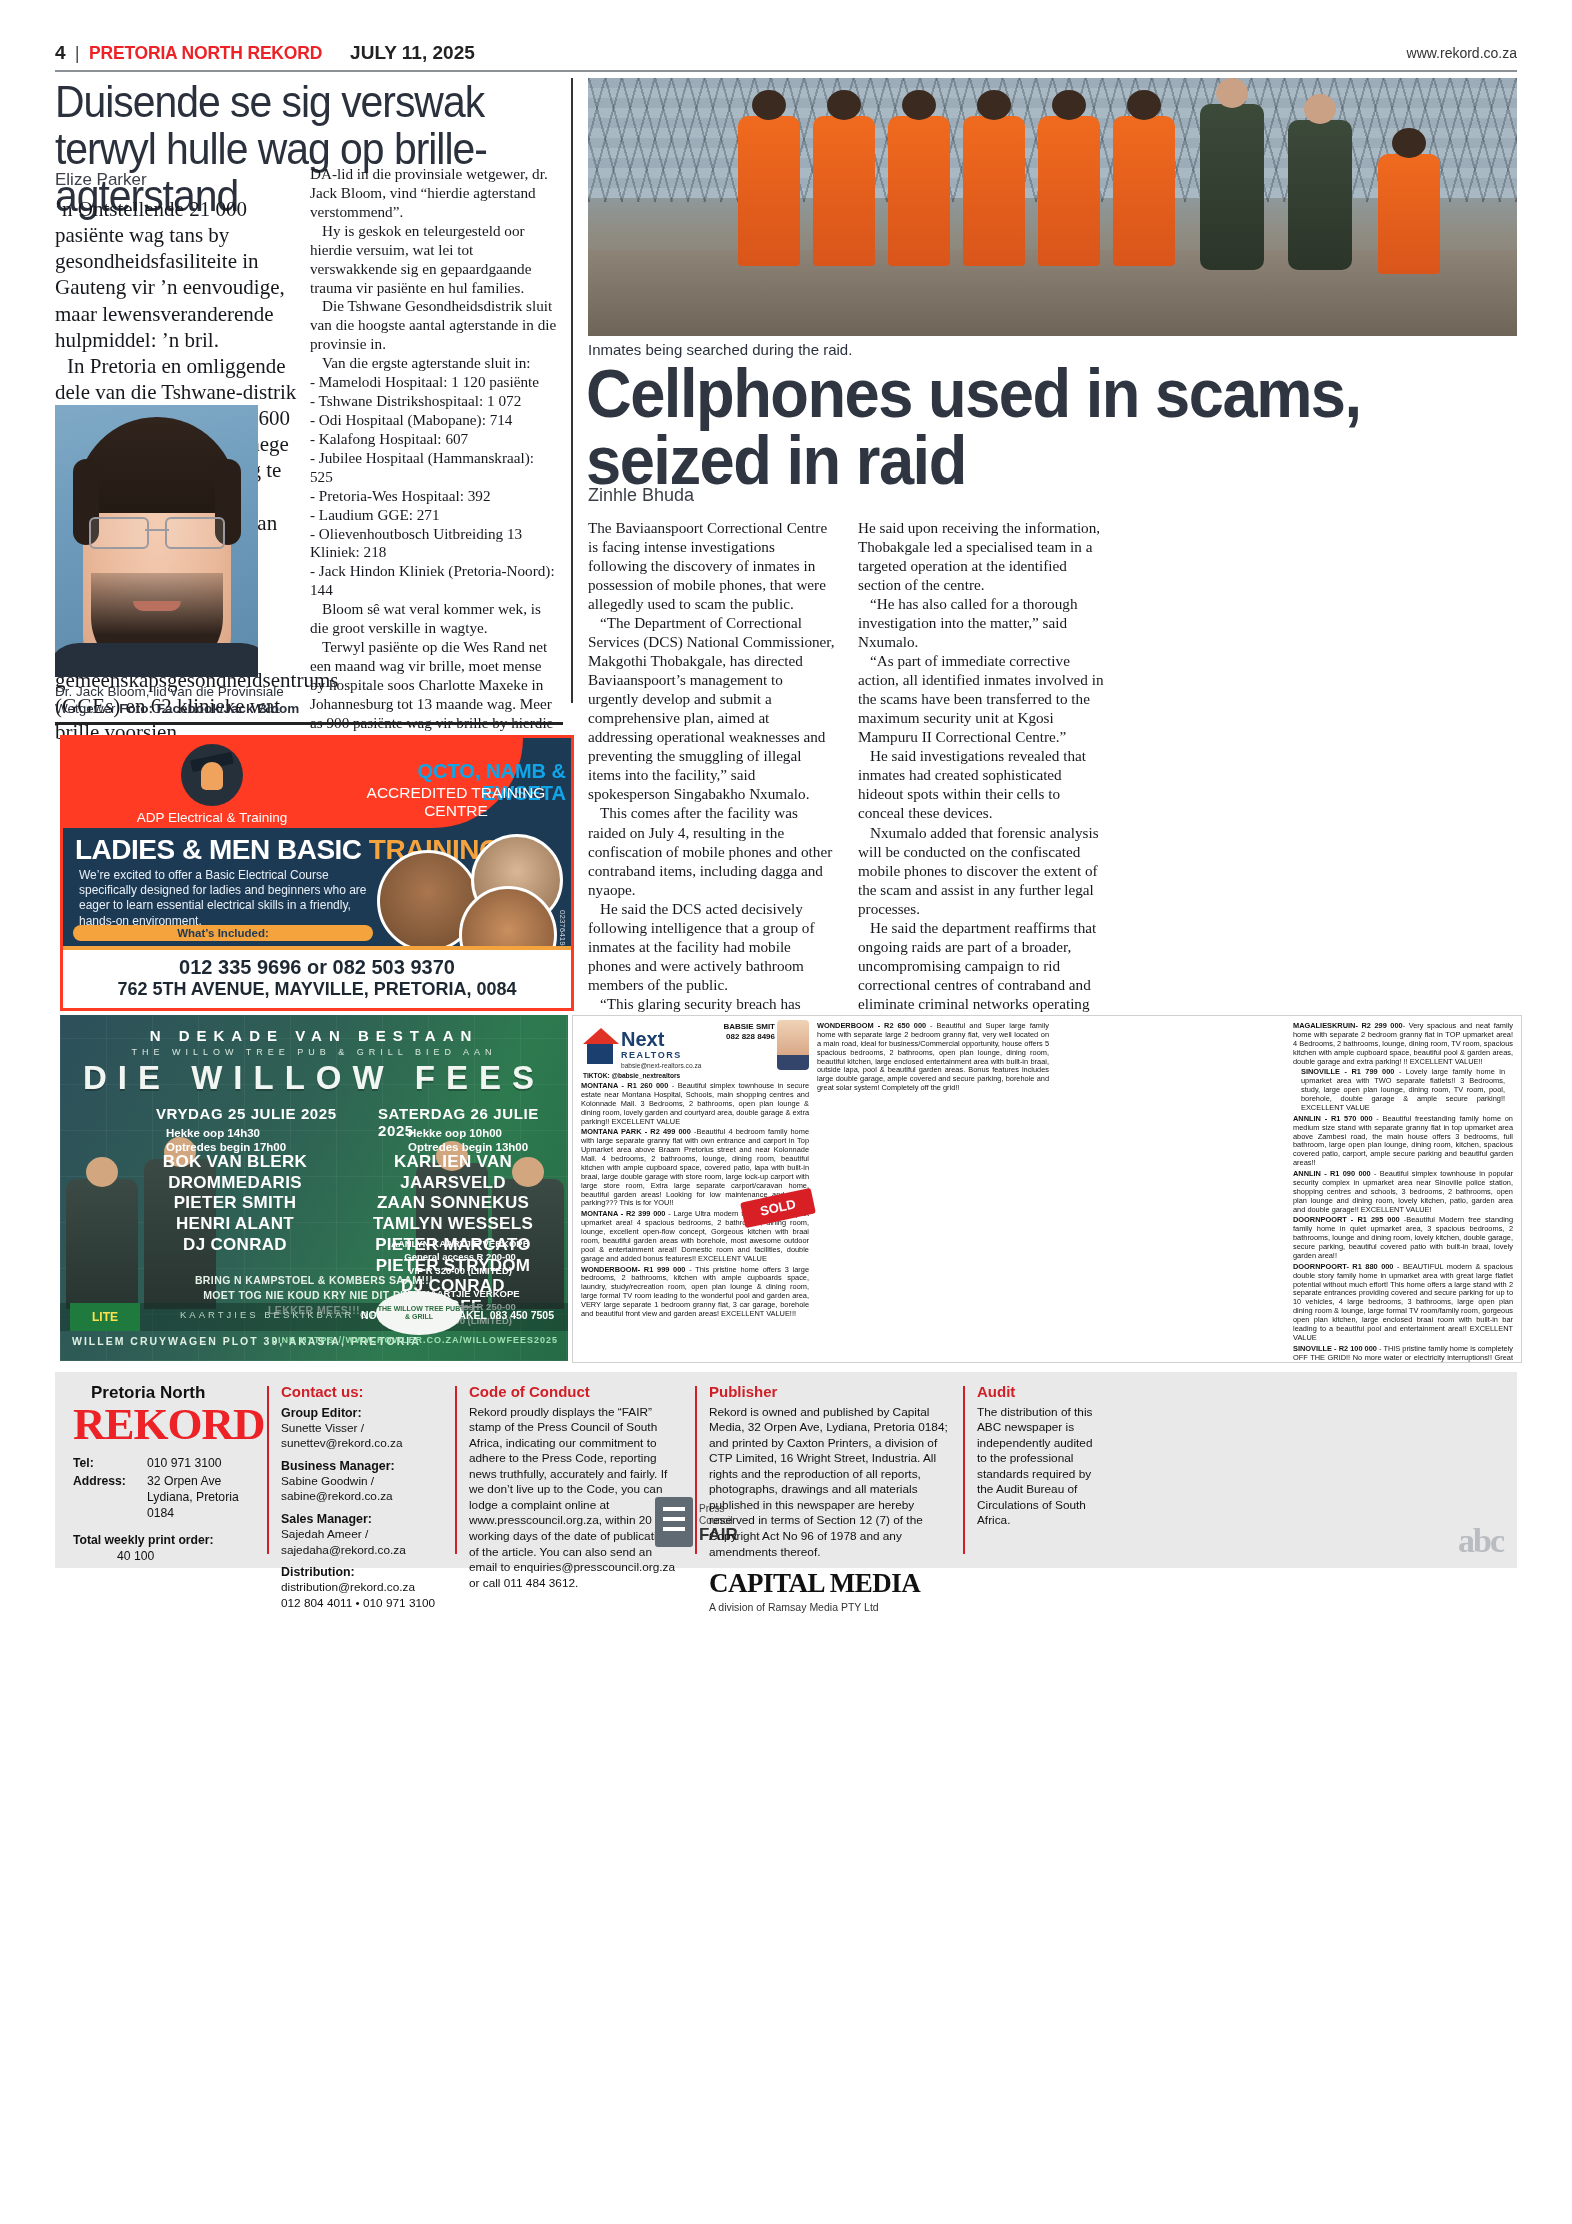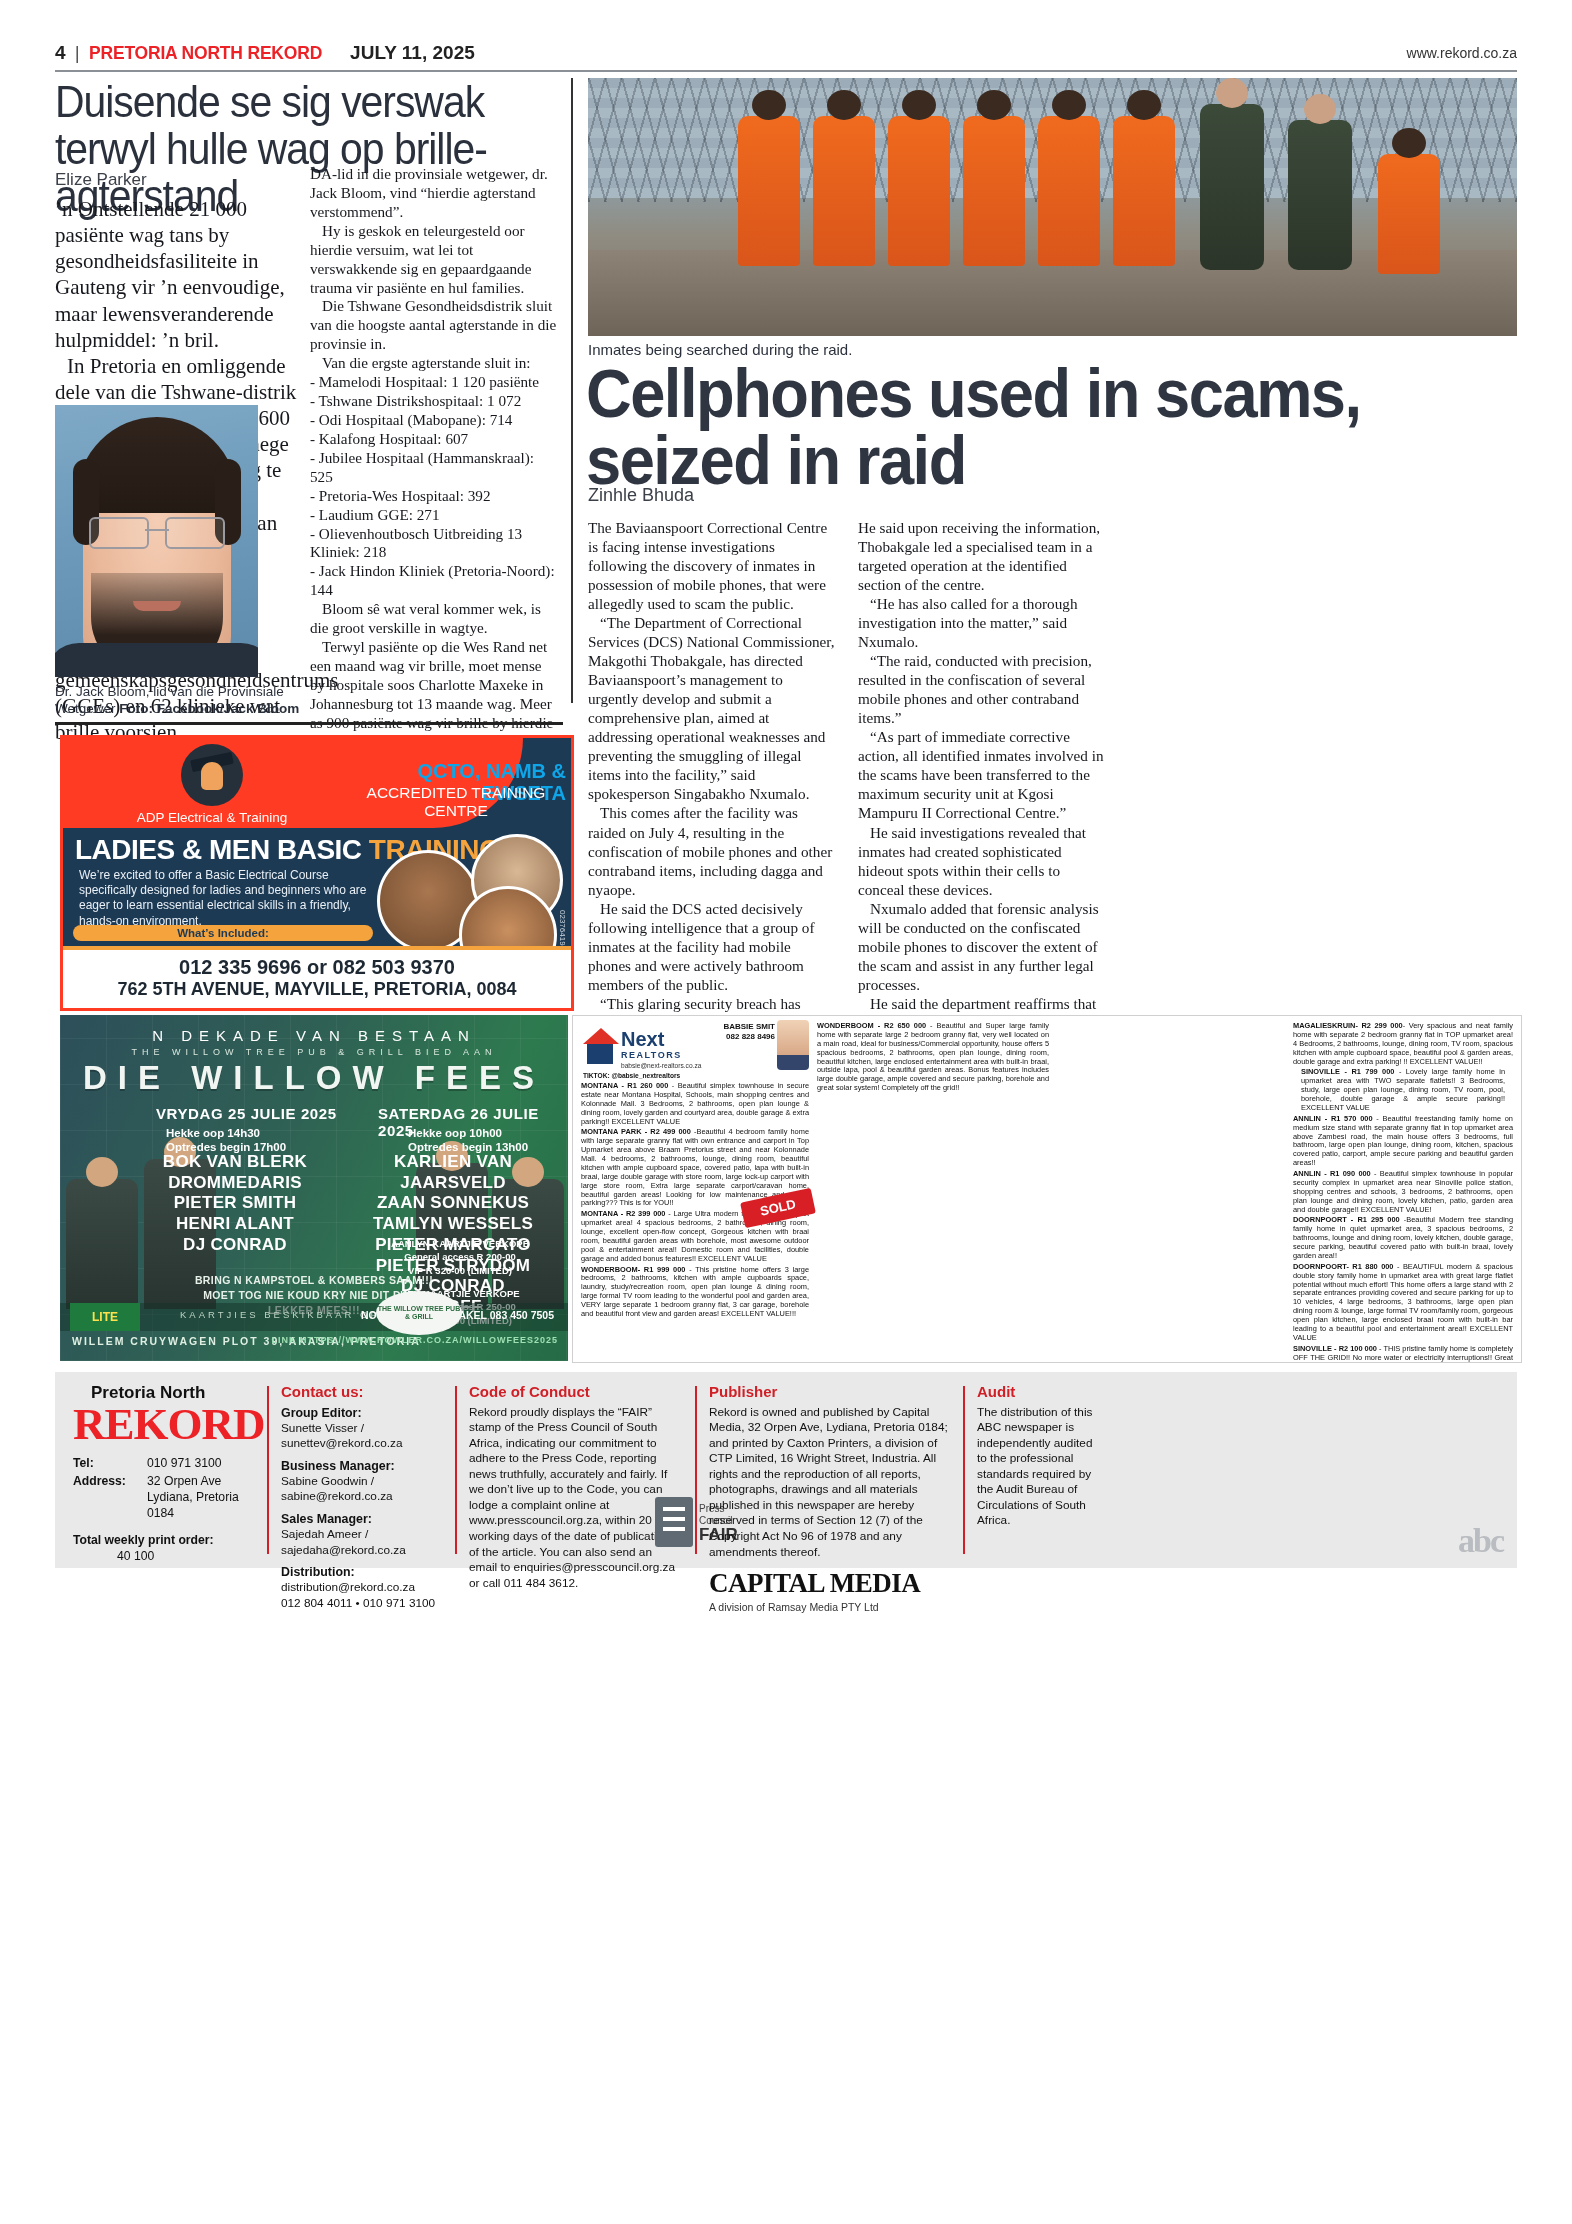--- a/index.html
+++ b/index.html
@@ -155,21 +155,21 @@
 
   
   .willow{position:absolute;left:60px;top:1015px;width:508px;height:346px;
     background:linear-gradient(115deg,#2d4f5a 0%,#2f6154 42%,#2e7a4f 72%,#256b46 100%);
     overflow:hidden;color:#fff;}
   .willow .grid{position:absolute;inset:0;
     background:
       repeating-linear-gradient(0deg,rgba(255,255,255,.05) 0 1px,transparent 1px 46px),
       repeating-linear-gradient(90deg,rgba(255,255,255,.05) 0 1px,transparent 1px 46px);}
   .willow .dekade{position:absolute;left:0;top:12px;width:100%;text-align:center;
-    font-size:15px;font-weight:normal;letter-spacing:7px;}
+    font-size:15px;font-weight:bold;letter-spacing:7px;}
   .willow .sub{position:absolute;left:0;top:32px;width:100%;text-align:center;
     font-size:9px;letter-spacing:5px;color:#d9e7dd;}
   .willow .big{position:absolute;left:0;top:44px;width:100%;text-align:center;
     font-size:33px;font-weight:bold;letter-spacing:11px;
     color:#f2f6f3;text-shadow:0 2px 0 rgba(0,0,0,.25);}
   .willow .day{position:absolute;top:90px;font-size:15px;font-weight:bold;letter-spacing:.6px;}
   .willow .day.d1{left:96px;}
   .willow .day.d2{left:318px;}
   .willow .gate{position:absolute;font-size:11.5px;font-weight:bold;}
   .willow .acts{position:absolute;width:210px;text-align:center;
@@ -342,21 +342,20 @@
       <p>“The Department of Correctional Services (DCS) National Commissioner, Makgothi Thobakgale, has directed Baviaanspoort’s management to urgently develop and submit a comprehensive plan, aimed at addressing operational weaknesses and preventing the smuggling of illegal items into the facility,” said spokesperson Singabakho Nxumalo.</p>
       <p>This comes after the facility was raided on July 4, resulting in the confiscation of mobile phones and other contraband items, including dagga and nyaope.</p>
       <p>He said the DCS acted decisively following intelligence that a group of inmates at the facility had mobile phones and were actively bathroom members of the public.</p>
       <p>“This glaring security breach has prompted the National Commissioner to demand a full report from the centre’s management, explaining how such activities could have occurred under their watch.”</p>
       <p>Nxumalo raised concern about these activities being carried out in the presence of monitoring officials.</p>
       <p>“What is most alarming is that these illicit activities were carried out in broad daylight, raising serious concerns about lapses in vigilance and continuous monitoring by officials.”</p>
     </div>
   <div class="cell-col2" id="cellC2">
       <p class="noind">He said upon receiving the information, Thobakgale led a specialised team in a targeted operation at the identified section of the centre.</p>
       <p>“He has also called for a thorough investigation into the matter,” said Nxumalo.</p>
-      <p>“The raid, conducted with precision, resulted in the confiscation of several mobile phones and other contraband items.”</p>
       <p>“As part of immediate corrective action, all identified inmates involved in the scams have been transferred to the maximum security unit at Kgosi Mampuru II Correctional Centre.”</p>
       <p>He said investigations revealed that inmates had created sophisticated hideout spots within their cells to conceal these devices.</p>
       <p>Nxumalo added that forensic analysis will be conducted on the confiscated mobile phones to discover the extent of the scam and assist in any further legal processes.</p>
       <p>He said the department reaffirms that ongoing raids are part of a broader, uncompromising campaign to rid correctional centres of contraband and eliminate criminal networks operating from inside them. “While removing illegal items is a key focus, equal attention is being given to preventing their entry in the first place.</p>
       <p>“Correctional Services remains firm in its commitment to maintaining safe, secure and corruption-free facilities.”</p>
       <p>He warned that any official found to be complicit in smuggling would face the full might of the law, with no leniency afforded.</p>
     </div>
 
   <div class="adp">
     <div class="redband"></div>

